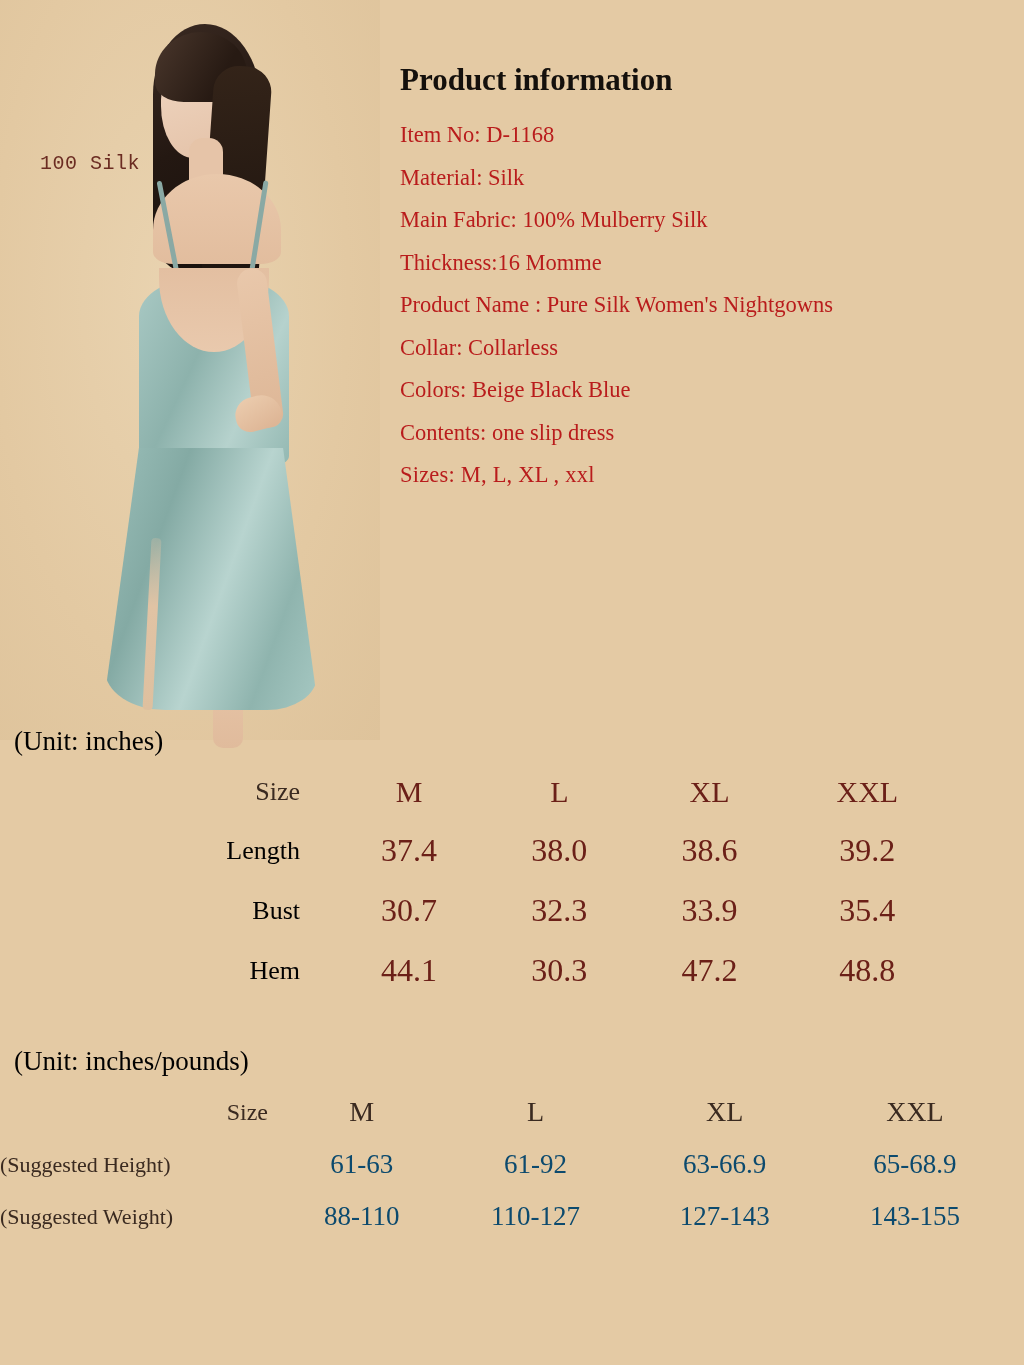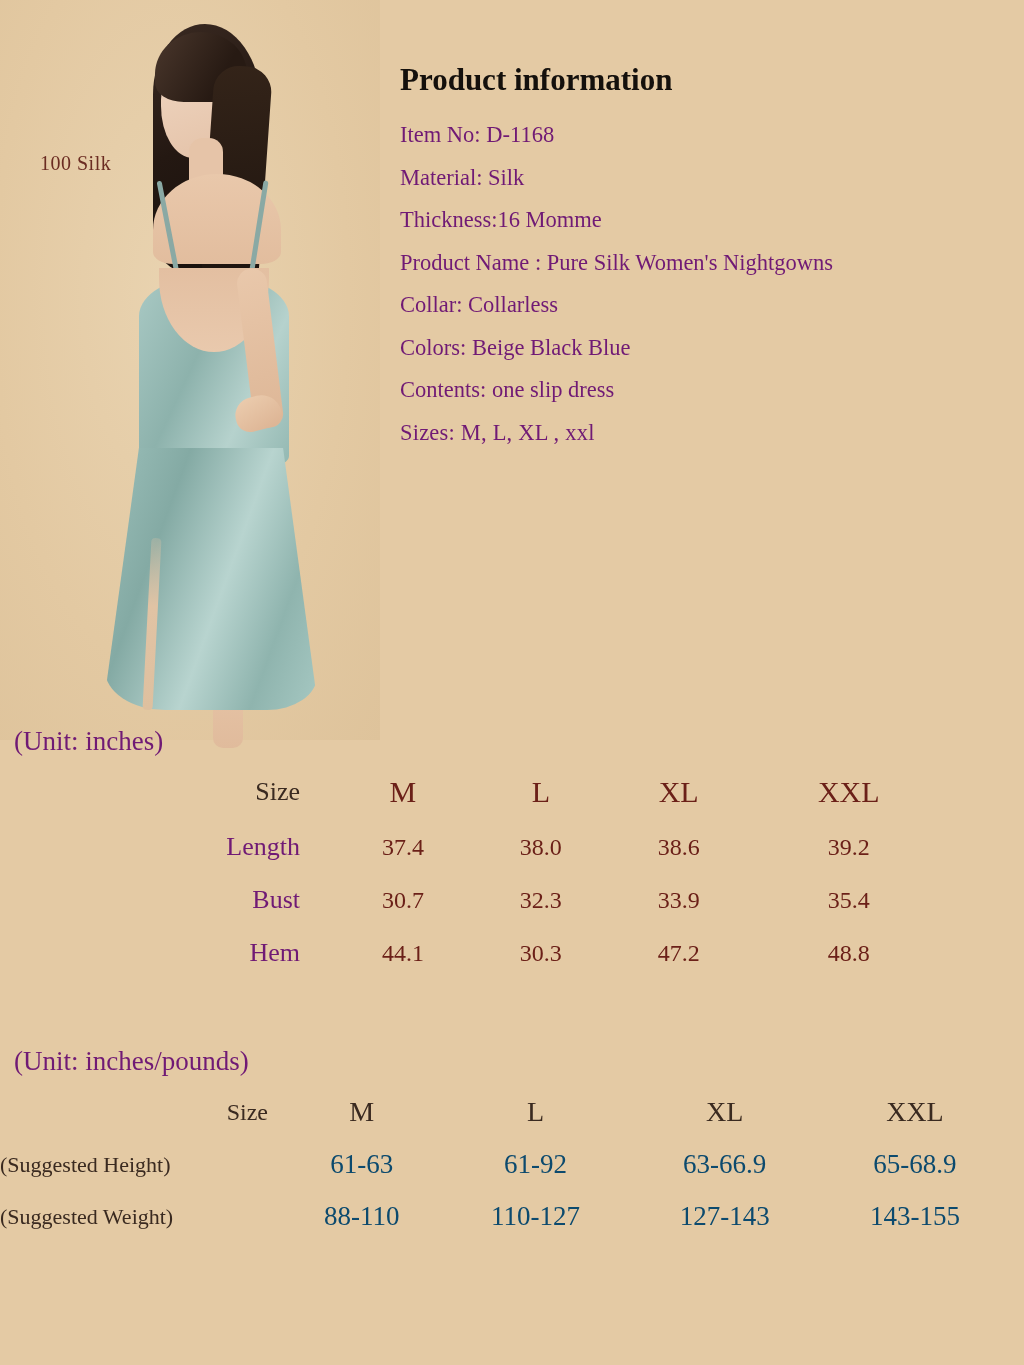--- a/index.html
+++ b/index.html
@@ -28,21 +28,21 @@
     position: absolute;
     inset: 0;
     background: radial-gradient(ellipse at 45% 40%, #e9d3b0 0%, #e3c9a2 60%, #dec39b 100%);
   }
   .silk-label {
     position: absolute;
     left: 40px;
     top: 152px;
     font-size: 20px;
     color: #6b2c22;
-    font-family: Liberation Serif, serif;
+    font-family: Liberation Mono, monospace;
     letter-spacing: .5px;
   }
 
   
   .fig {
     position: absolute;
     left: 95px;
     top: 18px;
     width: 230px;
     height: 710px;
@@ -163,54 +163,54 @@
     margin: 0 0 26px 0;
     font-size: 31px;
     font-weight: bold;
     color: #14100c;
     font-family: "Liberation Serif", serif;
   }
   .info-line {
     font-size: 22.5px;
     line-height: 1.0;
     margin-bottom: 20px;
-    color: #701a75;
+    color: #b91c1c;
     white-space: nowrap;
   }
   .info-line.sizes  { letter-spacing: .2px; }
 
   
   .unit-label {
     position: absolute;
     font-size: 27px;
-    color: #701a75;
+    color: #000000;
     font-family: "Liberation Serif", serif;
   }
   #unit-inches { left: 14px; top: 726px; }
   #unit-inches-pounds { left: 14px; top: 1046px; }
 
   
   table {
     border-collapse: collapse;
     position: absolute;
   }
   #size-table {
     left: 150px;
     top: 764px;
     width: 800px;
   }
   #size-table td {
     text-align: center;
-    font-size: 24px;
+    font-size: 32px;
     color: #6b2018;
     padding: 11px 0 12px 0;
     font-family: "Liberation Serif", serif;
   }
   #size-table td.rowhead {
-    color: #701a75;
+    color: #000000;
     font-size: 26px;
     text-align: right;
     padding-right: 34px;
     width: 150px;
   }
   #size-table tr.head td { font-size: 30px; }
   #size-table tr.head td.rowhead { font-size: 26px; color:#3a2a20; }
 
   #fit-table {
     left: 0px;
@@ -257,20 +257,21 @@
     <div class="dress-slit"></div>
     <div class="hand-r"></div>
   </div>
   <div class="silk-label">100 Silk</div>
 </div>
 
 <div id="info">
   <h1>Product information</h1>
   <div class="info-line">Item No: D-1168</div>
   <div class="info-line">Material: Silk</div>
+  <div class="info-line">Main Fabric: 100% Mulberry Silk</div>
   <div class="info-line">Thickness:16  Momme</div>
   <div class="info-line">Product Name  :  Pure Silk Women's Nightgowns</div>
   <div class="info-line">Collar: Collarless</div>
   <div class="info-line spaced">Colors:  Beige    Black   Blue</div>
   <div class="info-line small">Contents:  one slip dress</div>
   <div class="info-line sizes">Sizes: M, L, XL , xxl</div>
 </div>
 
 <div class="unit-label" id="unit-inches">(Unit: inches)</div>
 <div class="unit-label" id="unit-inches-pounds">(Unit: inches/pounds)</div>

